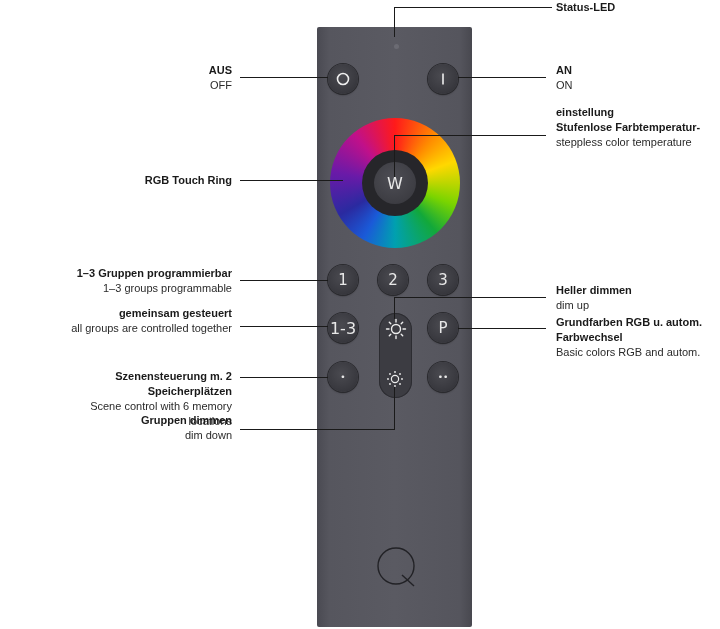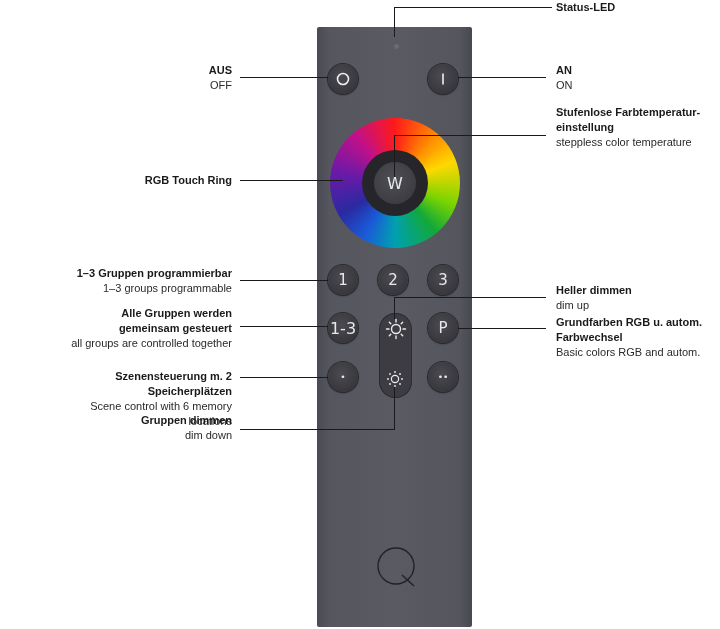--- a/index.html
+++ b/index.html
@@ -148,22 +148,22 @@
 <div class="line" style="left:240px;top:429px;width:155px;height:1px;"></div>
 
 <div class="label" style="left:556px;top:0px;">
   <span class="b">Status-LED</span>
 </div>
 <div class="label" style="left:556px;top:63px;">
   <span class="b">AN</span>
   <span class="n">ON</span>
 </div>
 <div class="label" style="left:556px;top:105px;">
+  <span class="b">einstellung</span>
   <span class="b">Stufenlose Farbtemperatur-</span>
-  <span class="b">einstellung</span>
   <span class="n">steppless color temperature</span>
 </div>
 <div class="label" style="left:556px;top:283px;">
   <span class="b">Heller dimmen</span>
   <span class="n">dim up</span>
 </div>
 <div class="label" style="left:556px;top:315px;">
   <span class="b">Grundfarben RGB u. autom.</span>
   <span class="b">Farbwechsel</span>
   <span class="n">Basic colors RGB and autom.</span>
@@ -174,21 +174,20 @@
   <span class="n">OFF</span>
 </div>
 <div class="label right" style="right:488px;top:173px;">
   <span class="b">RGB Touch Ring</span>
 </div>
 <div class="label right" style="right:488px;top:266px;">
   <span class="b">1–3 Gruppen programmierbar</span>
   <span class="n">1–3 groups programmable</span>
 </div>
 <div class="label right" style="right:488px;top:306px;">
-  <span class="b">Alle Gruppen werden</span>
   <span class="b">gemeinsam gesteuert</span>
   <span class="n">all groups are controlled together</span>
 </div>
 <div class="label right" style="right:488px;top:369px;margin-left:47px;">
   <span class="b">Szenensteuerung m. 2 Speicherplätzen</span>
   <span class="n">Scene control with 6 memory locations</span>
 </div>
 <div class="label right" style="right:488px;top:413px;">
   <span class="b">Gruppen dimmen</span>
   <span class="n">dim down</span>

